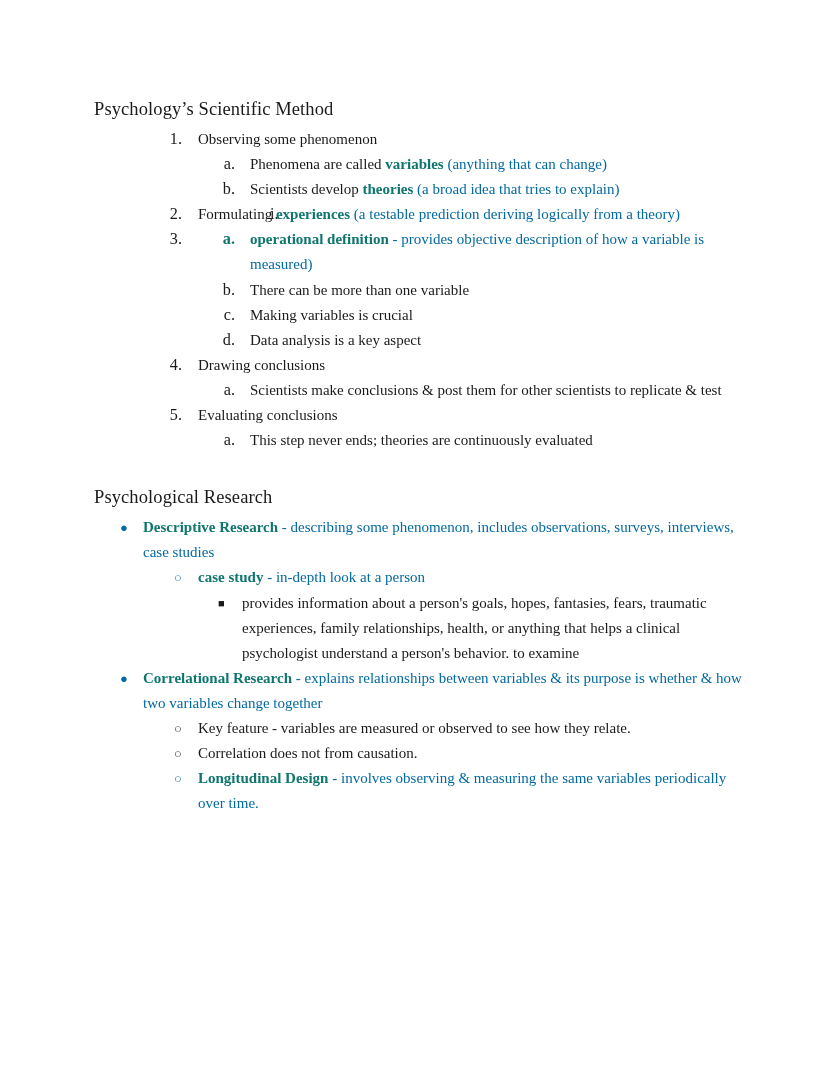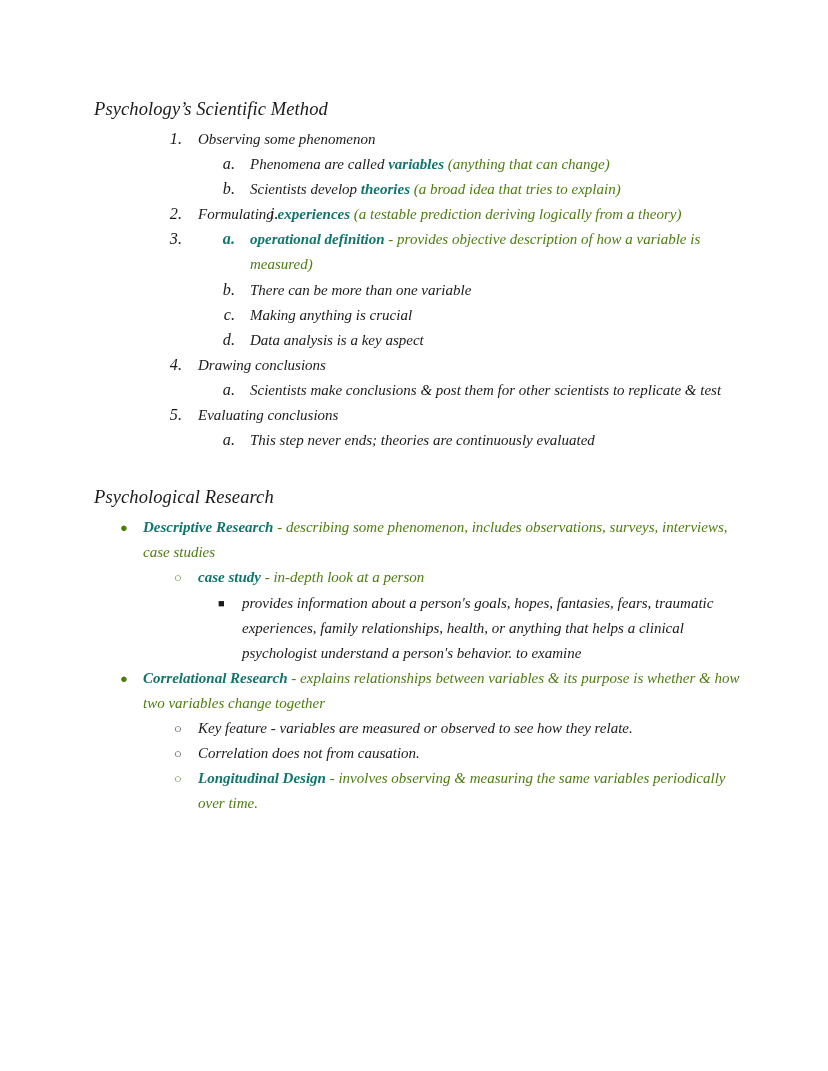--- a/index.html
+++ b/index.html
@@ -13,21 +13,20 @@
     font-family: "Liberation Serif", "DejaVu Serif", serif;
     color: #1a1a1a;
     -webkit-font-smoothing: antialiased;
   }
   .page {
     position: relative;
     width: 828px;
     height: 1071px;
     background: #ffffff;
     overflow: hidden;
-    font-style: italic;
   }
   .content {
     position: absolute;
     left: 94px;
     top: 96px;
     width: 660px;
   }
 
   
   .doc-heading {
@@ -81,21 +80,21 @@
   
   .blvl2 { padding-left: 104px; }
   .blvl2 > .marker { left: 80px; width: 13px; text-align: left; }
 
   
   .blvl3 { padding-left: 148px; }
   .blvl3 > .marker { left: 124px; width: 13px; text-align: left; }
 
   
   .k  { color: #1a1a1a; }
-  .b  { color: #4d7c0f; }
+  .b  { color: #0369a1; }
   .bb { color: #0f766e; font-weight: bold; }
 
   .bullet-disc   { font-size: 13px; }
   .bullet-circle { font-size: 13px; }
   .bullet-square { font-size: 11px; }
 </style>
 </head>
 <body>
 
 <div class="page">
@@ -129,21 +128,21 @@
         <div class="row lvl2">
           <span class="marker bb ">a.</span>
           <span class="body-text"><span class="bb">operational definition</span><span class="b"> - provides objective description of how a variable is measured)</span></span>
         </div>
         <div class="row lvl2">
           <span class="marker k ">b.</span>
           <span class="body-text"><span class="k">There can be more than one variable</span></span>
         </div>
         <div class="row lvl2">
           <span class="marker k ">c.</span>
-          <span class="body-text"><span class="k">Making anything is crucial</span></span>
+          <span class="body-text"><span class="k">Making variables is crucial</span></span>
         </div>
         <div class="row lvl2">
           <span class="marker k ">d.</span>
           <span class="body-text"><span class="k">Data analysis is a key aspect</span></span>
         </div>
         <div class="row lvl1">
           <span class="marker k ">4.</span>
           <span class="body-text"><span class="k">Drawing conclusions</span></span>
         </div>
         <div class="row lvl2">

